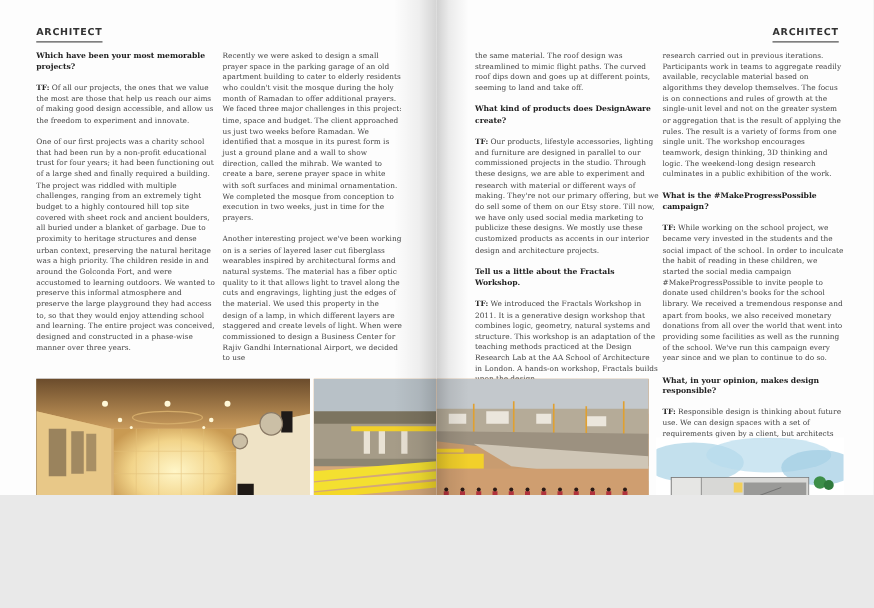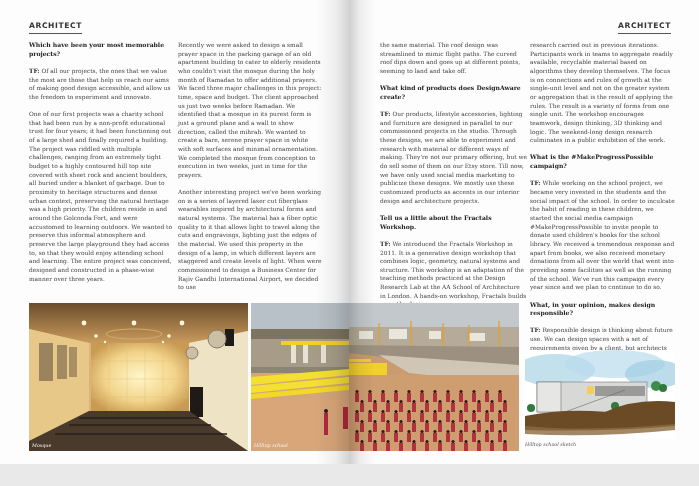--- a/index.html
+++ b/index.html
@@ -1,17 +1,17 @@
 <!DOCTYPE html>
 <html><head>
 <meta charset="utf-8">
 <style>
   html, body { margin:0; padding:0; }
   body { width:699px; height:486px; overflow:hidden; background:#e9e9e9; position:relative; font-family:"DejaVu Serif", "Liberation Serif", serif; }
-  .page { position:absolute; top:0; height:464px; background:#fdfdfd; overflow:hidden; }
+  .page { position:absolute; top:0; height:396px; background:#fdfdfd; overflow:hidden; }
   .page-left { left:0; width:349px; }
   .page-right { left:349px; width:350px; }
   .gutter-left { position:absolute; right:0; top:0; width:34px; height:100%; background:linear-gradient(to right, rgba(0,0,0,0) 0%, rgba(0,0,0,0.06) 60%, rgba(0,0,0,0.16) 100%); pointer-events:none; z-index:5; }
   .gutter-right { position:absolute; left:0; top:0; width:26px; height:100%; background:linear-gradient(to left, rgba(0,0,0,0) 0%, rgba(0,0,0,0.07) 60%, rgba(0,0,0,0.18) 100%); pointer-events:none; z-index:5; }
   .section-label { position:absolute; top:21px; font-family:"DejaVu Sans", sans-serif; font-size:7.6px; font-weight:bold; letter-spacing:0.6px; color:#333; padding-bottom:3px; border-bottom:1px solid #555; }
   .col { position:absolute; font-size:5.9px; line-height:8.65px; color:#444; }
   .col p { margin:0 0 8.6px 0; }
   .q { font-weight:bold; color:#222; margin:0; font-size:6.1px; line-height:8.65px; }
   .tf { font-weight:bold; color:#222; }
   .photo { position:absolute; overflow:hidden; }

